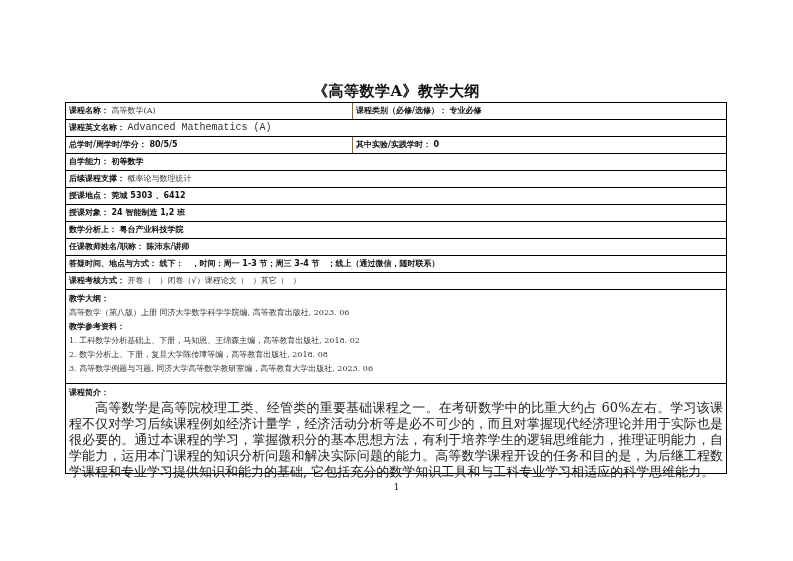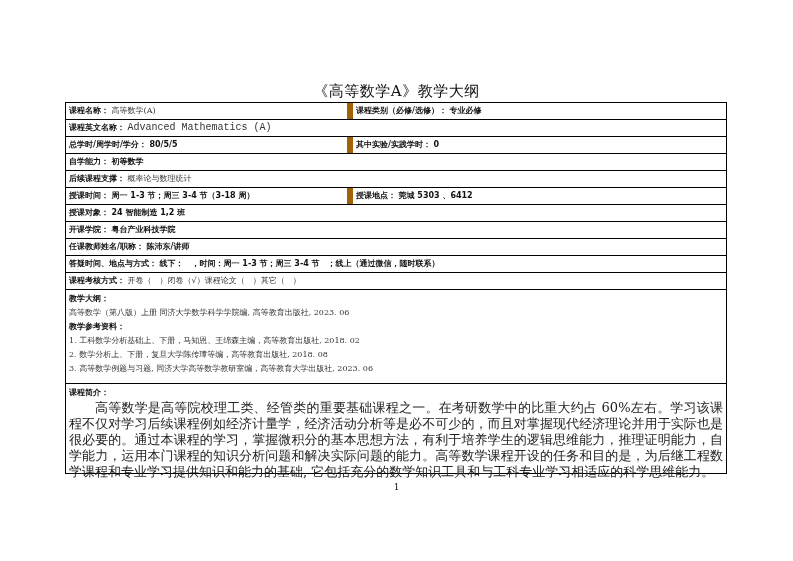--- a/index.html
+++ b/index.html
@@ -1,25 +1,25 @@
 <!DOCTYPE html>
 <html><head>
 <meta charset="utf-8">
 <style>
   html, body { margin: 0; padding: 0; background: #ffffff; }
   body { width: 793px; height: 561px; position: relative; overflow: hidden;
          font-family: "DejaVu Serif", "Liberation Serif", serif; color: #111; }
   .title { position: absolute; top: 82px; left: 0; width: 793px; text-align: center;
-           font-size: 15px; font-weight: normal; letter-spacing: 0.5px; }
+           font-size: 15px; font-weight: bold; letter-spacing: 0.5px; }
   .tbl { position: absolute; left: 65px; top: 102px; width: 662px;
          border: 1.5px solid #000; box-sizing: border-box; }
   .row { display: flex; border-bottom: 1px solid #000; height: 17px; box-sizing: border-box; }
   .row:last-child { border-bottom: none; }
   .cell { font-size: 8px; line-height: 16px; padding-left: 3px; white-space: nowrap; overflow: hidden; box-sizing: border-box; }
-  .c-left { width: 287px; border-right: 6px solid #a16207; }
+  .c-left { width: 287px; border-right: 1px solid #a16207; }
   .c-right { flex: 1; }
   .c-full { flex: 1; }
   .lbl { font-weight: bold; font-family: "DejaVu Sans", "Liberation Sans", sans-serif; }
   .val-b { font-weight: bold; font-family: "DejaVu Sans", "Liberation Sans", sans-serif; }
   .val { font-weight: normal; color: #333; }
   .mono { font-family: Liberation Mono, monospace; font-size: 10px; }
   .block { border-bottom: 1px solid #000; padding: 2px 3px; font-size: 8px; line-height: 14px; box-sizing: border-box; }
   .block:last-child { border-bottom: none; }
   .block .line { white-space: nowrap; }
   .intro p { margin: 0; text-indent: 2em; line-height: 16px; font-size: 13px; text-align: justify; color: #222; }
@@ -69,40 +69,36 @@
   </div>
 
   <div class="row">
     <div class="cell c-full">
       <span class="lbl">后续课程支撑：</span>
       <span class="val">概率论与数理统计</span>
     </div>
   </div>
 
   <div class="row">
-    <div class="cell c-left">
-      <span class="lbl">授课时间：</span>
-      <span class="val-b">周一 1-3 节；周三 3-4 节（3-18 周）</span>
-    </div>
     <div class="cell c-right">
       <span class="lbl">授课地点：</span>
       <span class="val-b">莞城 5303 、6412</span>
     </div>
   </div>
 
   <div class="row">
     <div class="cell c-full">
       <span class="lbl">授课对象：</span>
       <span class="val-b">24 智能制造 1,2 班</span>
     </div>
   </div>
 
   <div class="row">
     <div class="cell c-full">
-      <span class="lbl">开课学院：</span>
+      <span class="lbl">数学分析上：</span>
       <span class="val-b">粤台产业科技学院</span>
     </div>
   </div>
 
   <div class="row">
     <div class="cell c-full">
       <span class="lbl">任课教师姓名/职称：</span>
       <span class="val-b">陈沛东/讲师</span>
     </div>
   </div>

